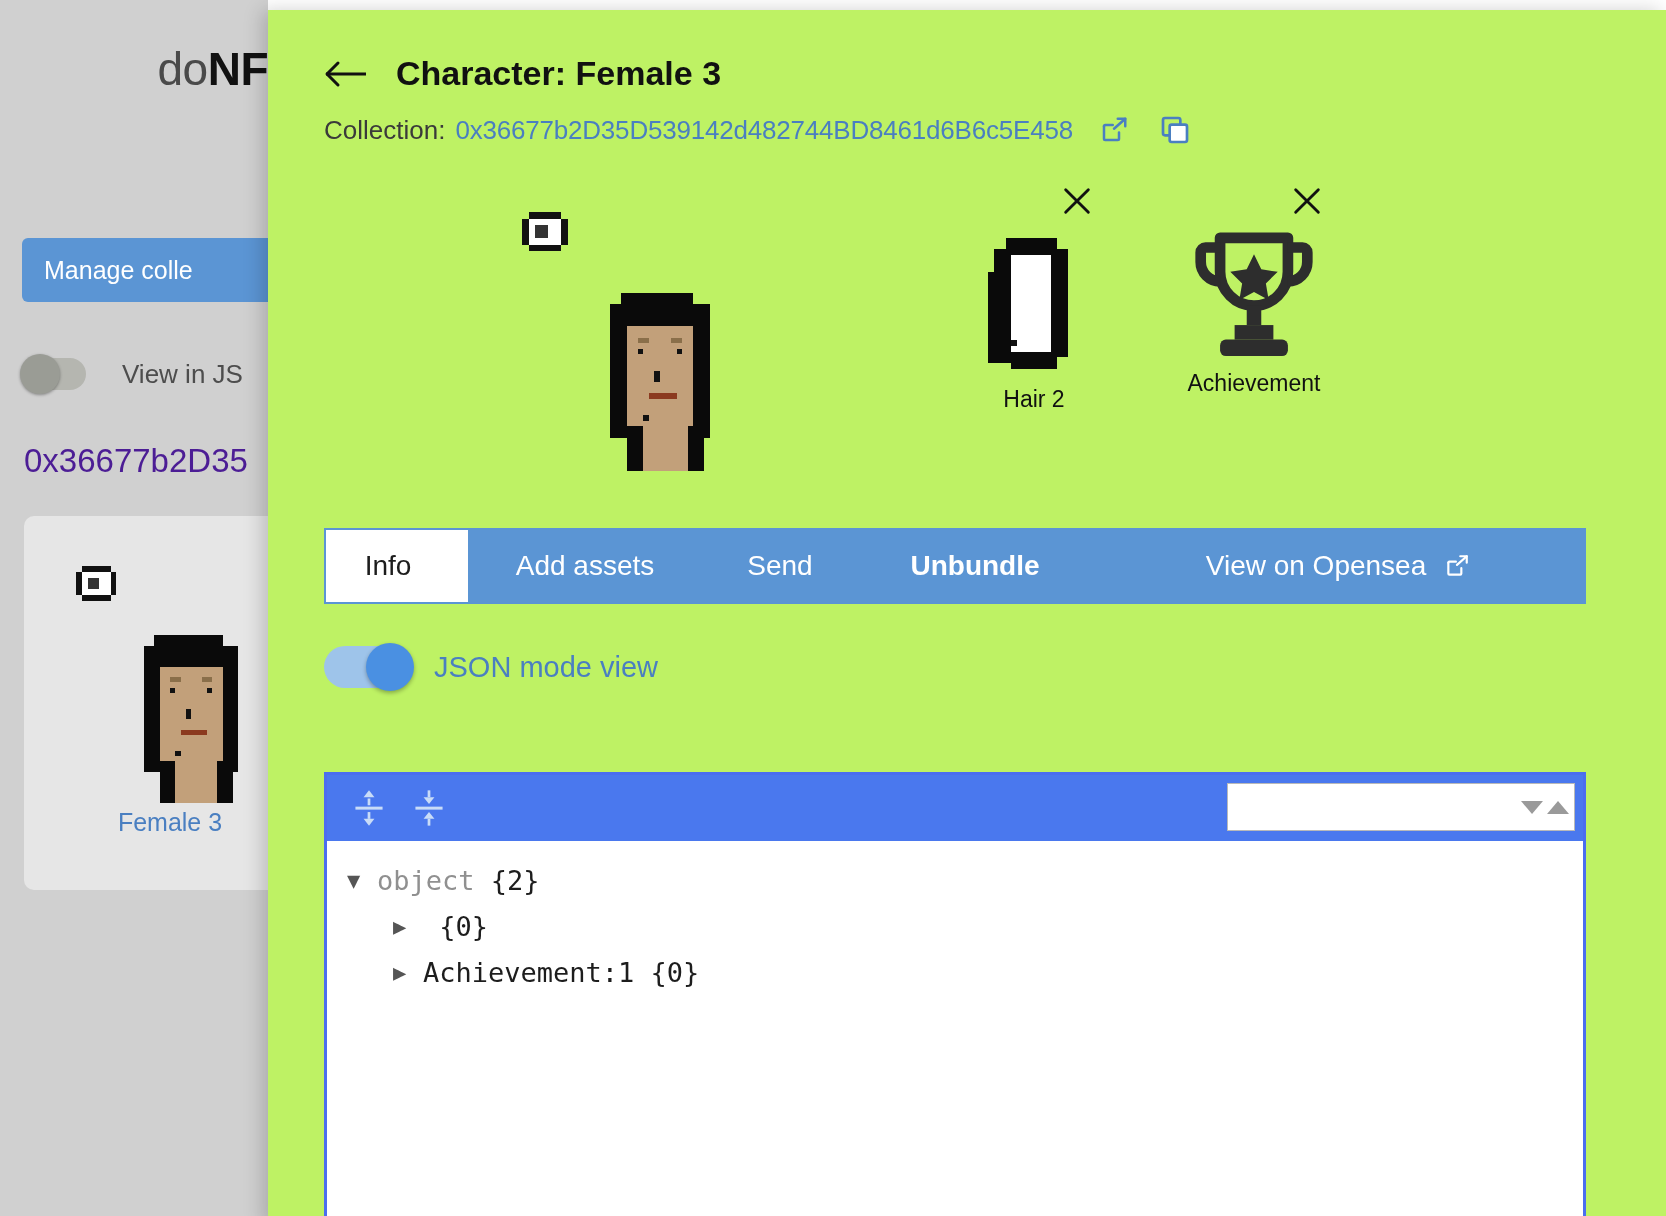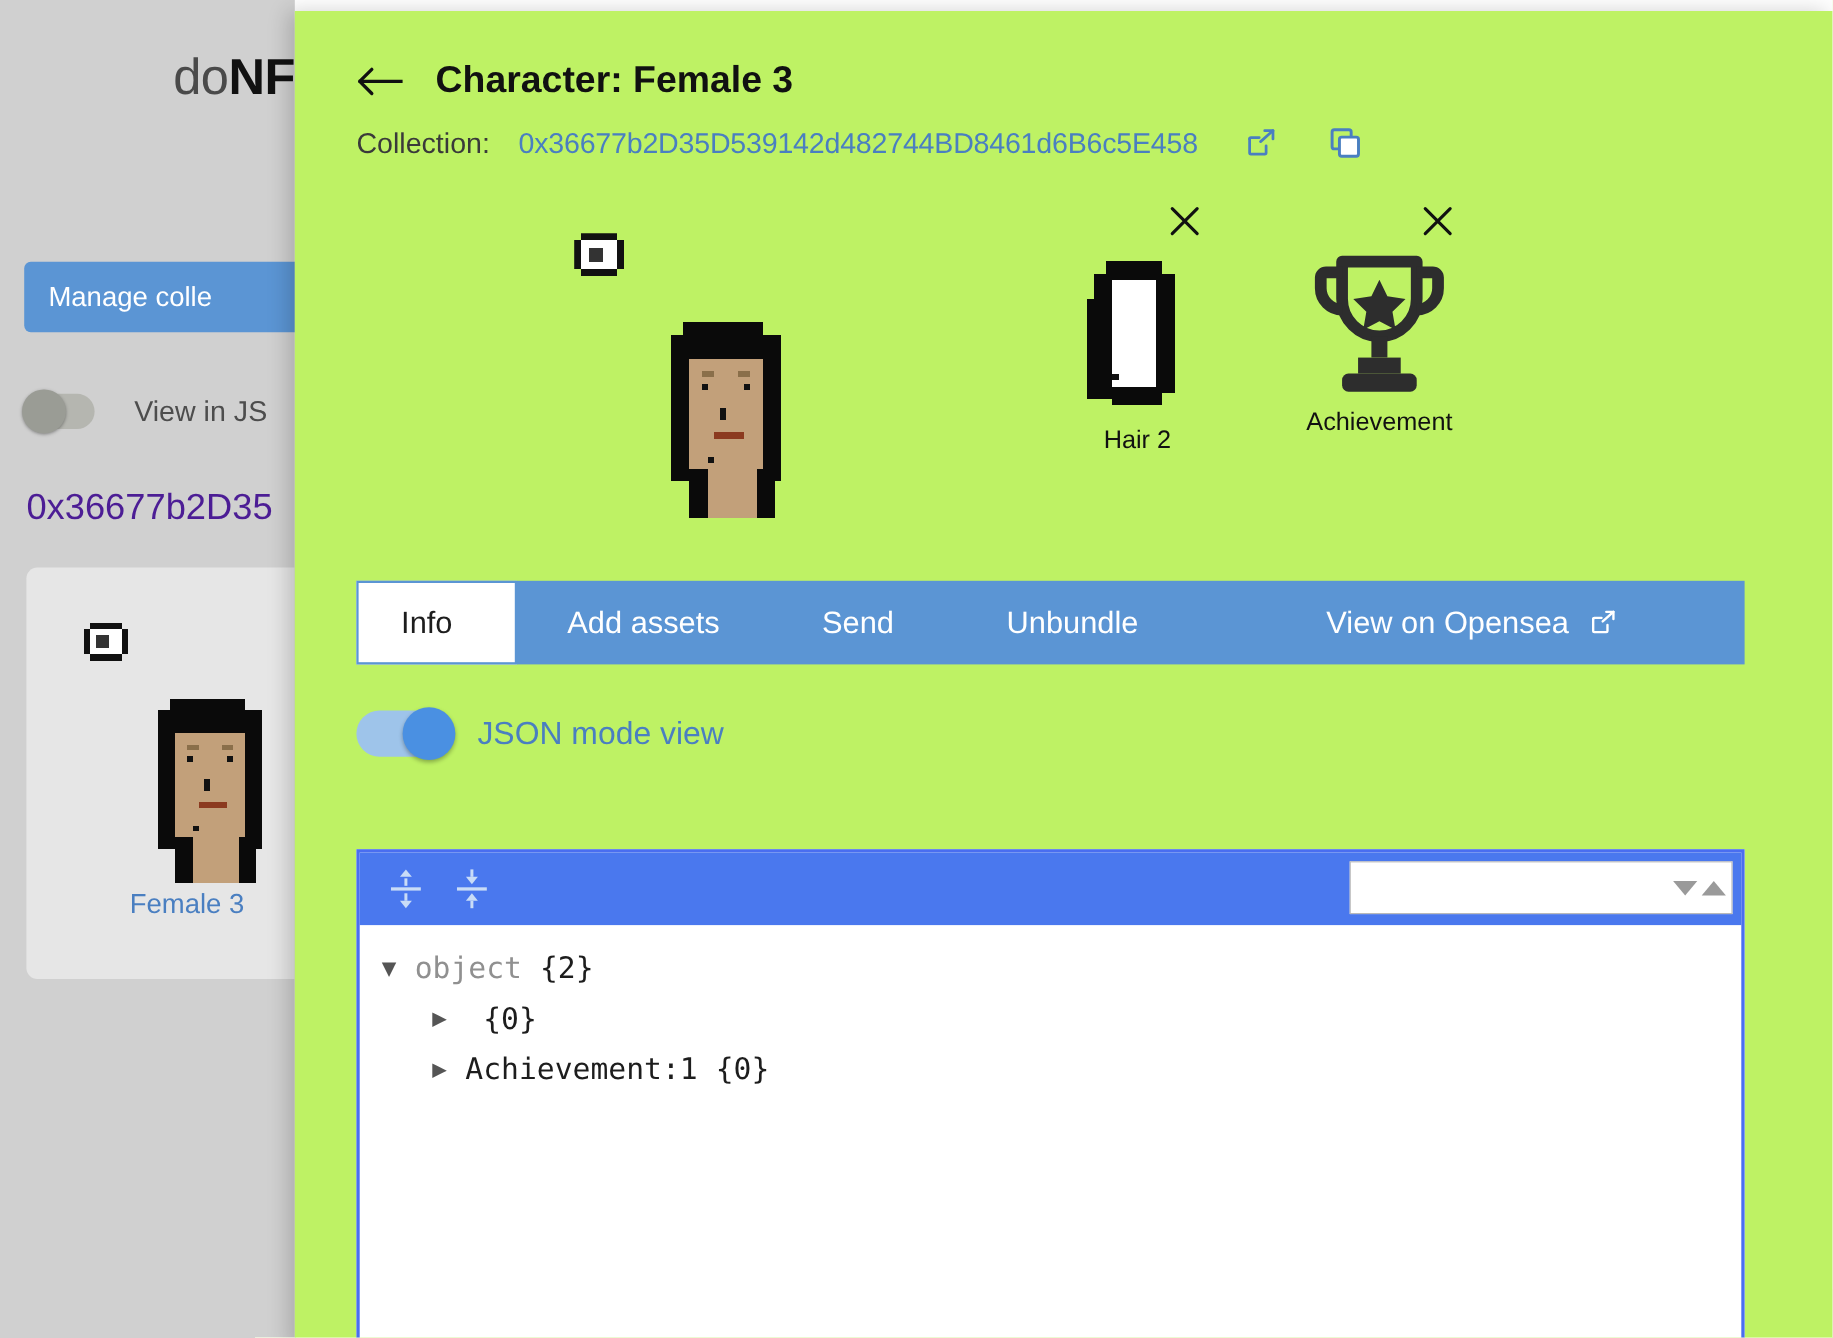--- a/index.html
+++ b/index.html
@@ -89,21 +89,21 @@
   .head-row { display: flex; align-items: center; gap: 28px; }
   .back-arrow {
     width: 44px; height: 32px; display: block; cursor: pointer;
   }
   .modal-title {
     font-size: 34px; font-weight: 700; color: #111; white-space: nowrap;
   }
 
   .collection-row {
     position: absolute; left: 56px; top: 104px;
-    display: flex; align-items: center; gap: 16px;
+    display: flex; align-items: center; gap: 0;
     white-space: nowrap;
   }
   .collection-label { font-size: 26px; color: #3a3a3a; margin-right: 10px; }
   .collection-addr {
     font-size: 26px; color: #4a7fc1; letter-spacing: -0.2px;
     text-decoration: none; cursor: pointer;
   }
   .icon-extlink { margin-left: 26px; cursor: pointer; display:block; }
   .icon-copy { margin-left: 30px; cursor: pointer; display:block; }
 
@@ -153,21 +153,21 @@
     padding: 0 34px; white-space: nowrap;
   }
   .tab.active {
     background: #ffffff; color: #1d1d1d;
     border: 2px solid #5b95d4;
     margin: 0; font-weight: 400; padding-left: 16px;
   }
   .tab-info { width: 146px; }
   .tab-add { width: 230px; }
   .tab-send { width: 160px; }
-  .tab-unb  { width: 230px; }
+  .tab-unb  { width: 230px; font-weight: bold; }
   .tab-sea  { flex: 1; gap: 18px; }
   .tab-sea .ext { width: 26px; height: 26px; display:block; }
 
   
   .jsonmode {
     position: absolute; left: 56px; top: 636px;
     display: flex; align-items: center; gap: 24px;
   }
   .toggle-on {
     position: relative; width: 86px; height: 42px;

